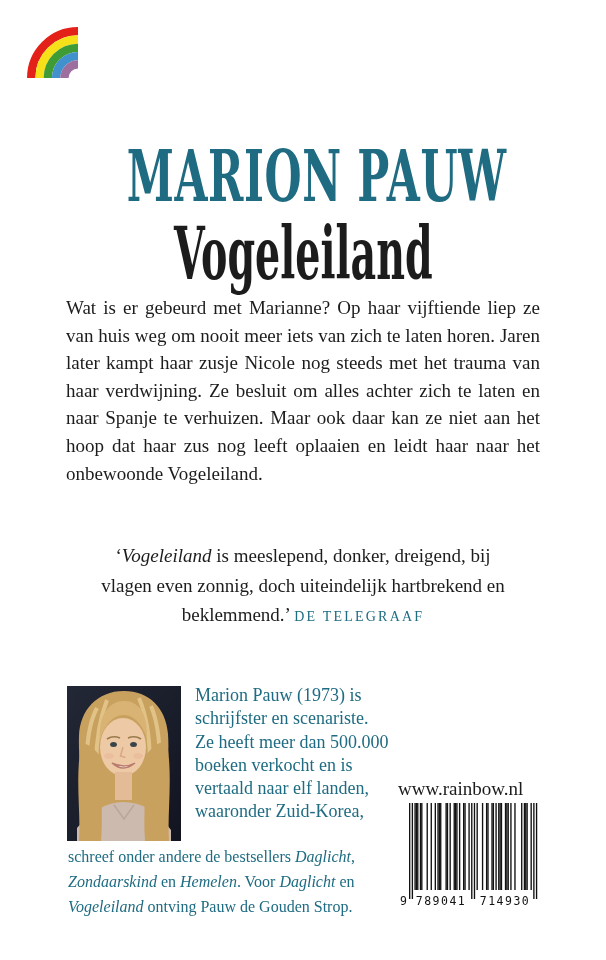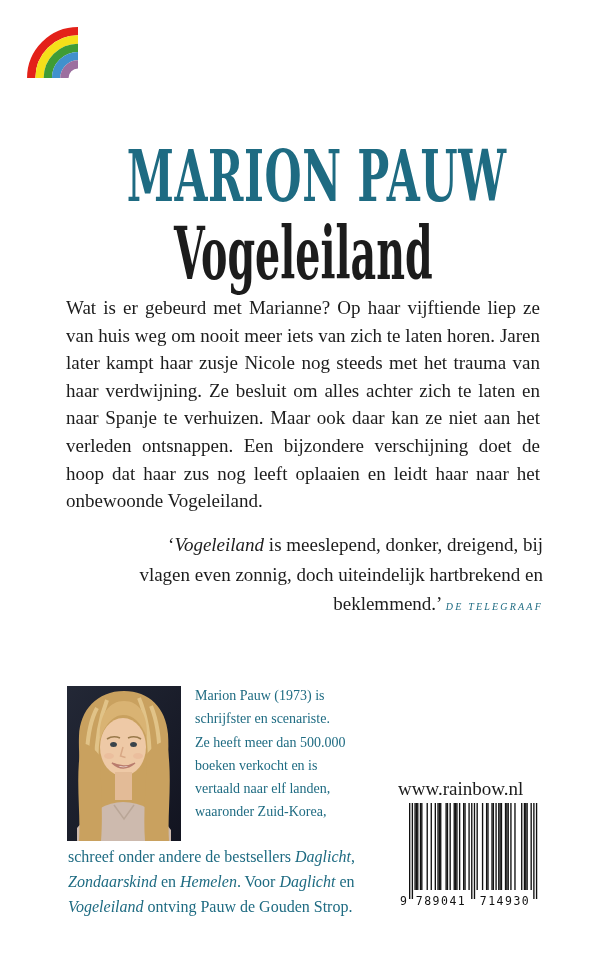--- a/index.html
+++ b/index.html
@@ -21,30 +21,30 @@
     display:inline-block; font-family:"DejaVu Serif", serif; font-weight:bold;
     font-size:72px; line-height:76px; color:#1c1c1c;
     transform:scaleX(.55); transform-origin:center; white-space:nowrap;
   }
   
   .synopsis{position:absolute; left:66px; top:294px; width:474px;
     font-size:19px; line-height:27.6px; color:#1c1c1c;}
   .syn-line{text-align:justify; text-align-last:justify;}
   .syn-line:last-child{text-align-last:left;}
   
-  .quote{position:absolute; left:63px; top:530px; width:480px; text-align:right;
+  .quote{position:absolute; left:63px; top:541px; width:480px; text-align:center;
     font-size:19px; line-height:29.5px; color:#1c1c1c;}
   .seg-n{}
   .seg-i{font-style:italic;}
-  .seg-src{color:var(--accent); font-size:10px; letter-spacing:2.2px;font-style:italic;}
+  .seg-src{color:var(--accent); font-size:14px; letter-spacing:2.2px;}
   
   .author-bio{position:absolute; left:67px; top:686px; width:332px; color:var(--accent);}
   .bio-row{display:flex; align-items:flex-start;}
   .photo{width:114px; height:155px; flex:0 0 114px; display:block;}
-  .bio-beside{margin-left:14px; margin-top:-2px; font-size:14px; line-height:23.3px;}
+  .bio-beside{margin-left:14px; margin-top:-2px; font-size:18px; line-height:23.3px;}
   .bio-below{margin-top:3px; margin-left:1px; font-size:16px; line-height:25px; white-space:nowrap;}
   
   .shop{position:absolute; left:398px; top:778px; width:150px; text-align:left;}
   .website{font-size:19px; color:#1b1b1b; line-height:22px;}
   .barcode-svg{display:block; margin-top:3px; width:140px; height:106px;}
 </style>
 </head>
 <body>
 
 <div class="cover">
@@ -65,21 +65,20 @@
   <div class="heading-wrap" style="top:216px;">
     <span class="book-title">Vogeleiland</span>
   </div>
 
   <div class="synopsis">
       <div class="syn-line"><span class="seg-n">Wat is er gebeurd met Marianne? Op haar vijftiende liep ze</span></div>
       <div class="syn-line"><span class="seg-n">van huis weg om nooit meer iets van zich te laten horen. Jaren</span></div>
       <div class="syn-line"><span class="seg-n">later kampt haar zusje Nicole nog steeds met het trauma van</span></div>
       <div class="syn-line"><span class="seg-n">haar verdwijning. Ze besluit om alles achter zich te laten en</span></div>
       <div class="syn-line"><span class="seg-n">naar Spanje te verhuizen. Maar ook daar kan ze niet aan het</span></div>
-      <div class="syn-line"><span class="seg-n">verleden ontsnappen. Een bijzondere verschijning doet de</span></div>
       <div class="syn-line"><span class="seg-n">hoop dat haar zus nog leeft oplaaien en leidt haar naar het</span></div>
       <div class="syn-line"><span class="seg-n">onbewoonde Vogeleiland.</span></div>
     </div>
 
   <div class="quote">
       <div class="quote-line"><span class="seg-n">‘</span><span class="seg-i">Vogeleiland</span><span class="seg-n"> is meeslepend, donker, dreigend, bij</span></div>
       <div class="quote-line"><span class="seg-n">vlagen even zonnig, doch uiteindelijk hartbrekend en</span></div>
       <div class="quote-line"><span class="seg-n">beklemmend.’ </span><span class="seg-src">DE TELEGRAAF</span></div>
     </div>
 

